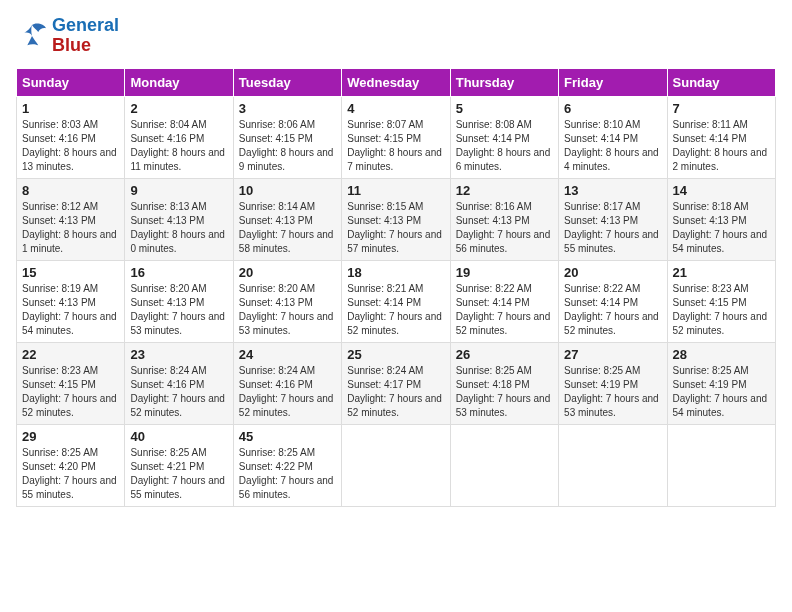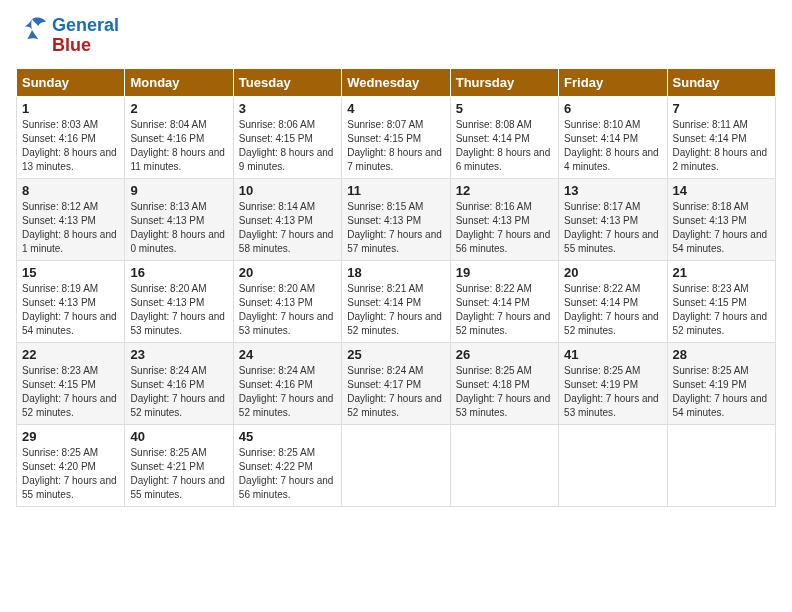--- a/index.html
+++ b/index.html
@@ -11,21 +11,21 @@
       padding: 16px;
     }
     .header {
       display: flex;
       justify-content: space-between;
       align-items: flex-start;
       margin-bottom: 12px;
     }
     .logo {
       display: flex;
-      align-items: flex-start;
+      align-items: center;
       gap: 4px;
     }
     .logo-text {
       font-size: 18px;
       font-weight: bold;
       color: #333;
       line-height: 1.1;
     }
     .logo-text span {
       color: #1a6eb5;
@@ -45,21 +45,21 @@
     .subtitle {
       font-size: 15px;
       color: #555;
     }
     table {
       width: 100%;
       border-collapse: collapse;
       font-size: 10.5px;
     }
     thead tr th {
-      background-color: #a16207;
+      background-color: #a21caf;
       color: white;
       text-align: left;
       padding: 6px 5px;
       font-size: 13px;
       font-weight: bold;
       border: 1px solid #fff;
     }
     tbody tr td {
       vertical-align: top;
       padding: 4px 5px;
@@ -228,21 +228,21 @@
         </td>
         <td>
           <span class="day-num">25</span>
           <div class="day-info">Sunrise: 8:24 AM<br>Sunset: 4:17 PM<br>Daylight: 7 hours and 52 minutes.</div>
         </td>
         <td>
           <span class="day-num">26</span>
           <div class="day-info">Sunrise: 8:25 AM<br>Sunset: 4:18 PM<br>Daylight: 7 hours and 53 minutes.</div>
         </td>
         <td>
-          <span class="day-num">41</span>
+          <span class="day-num">27</span>
           <div class="day-info">Sunrise: 8:25 AM<br>Sunset: 4:19 PM<br>Daylight: 7 hours and 53 minutes.</div>
         </td>
         <td>
           <span class="day-num">28</span>
           <div class="day-info">Sunrise: 8:25 AM<br>Sunset: 4:19 PM<br>Daylight: 7 hours and 54 minutes.</div>
         </td>
       </tr>
       <tr>
         <td>
           <span class="day-num">29</span>

